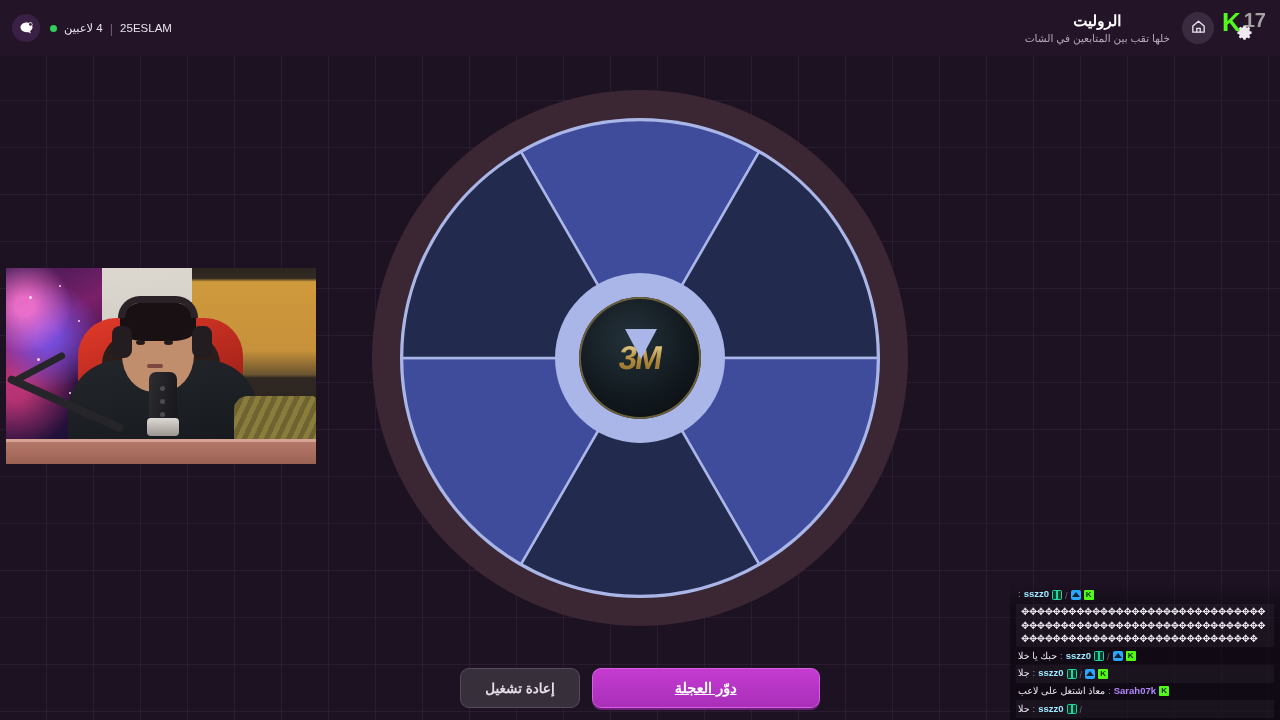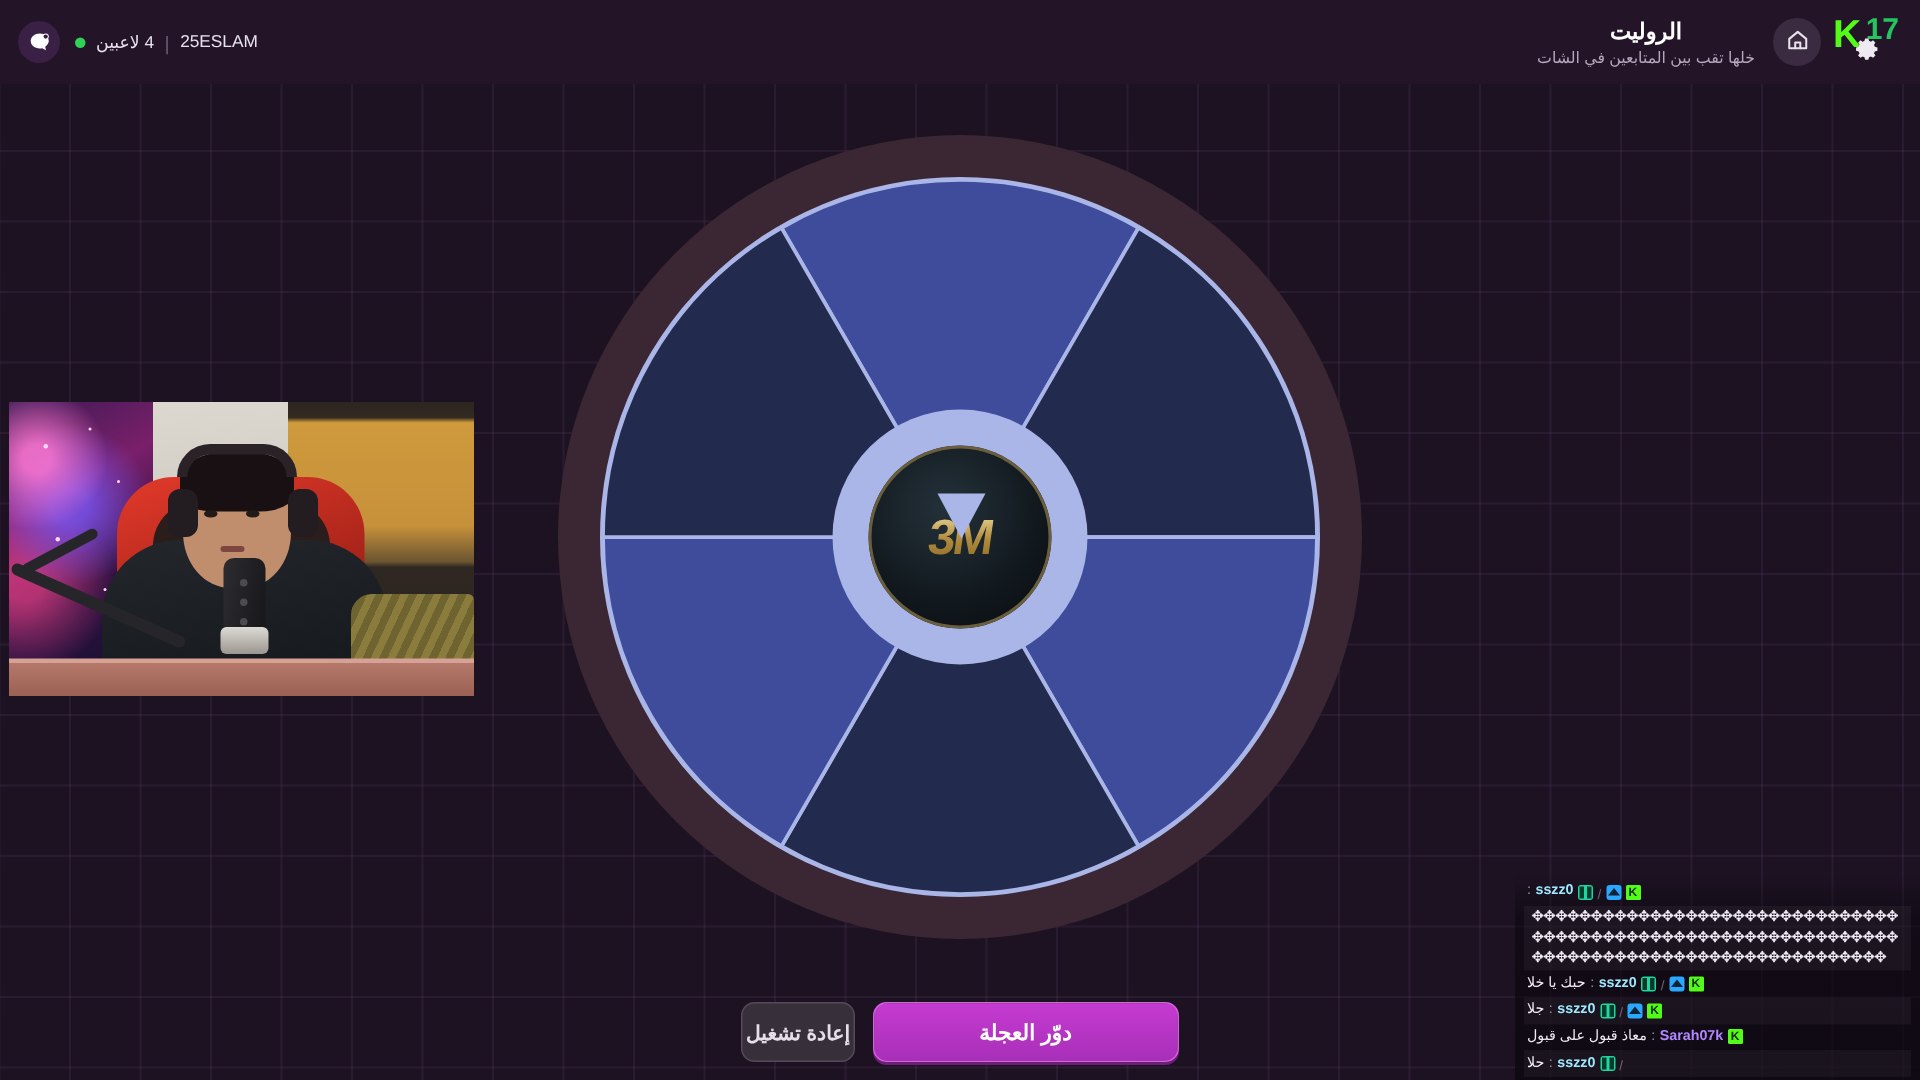--- a/index.html
+++ b/index.html
@@ -58,21 +58,21 @@
   }
   .kick-block {
     position:relative; width:44px; height:40px; flex:none;
   }
   .kick-k {
     position:absolute; left:0; top:1px;
     font-size:26px; font-weight:bold; color:#53fc18; line-height:1;
   }
   .kick-num {
     position:absolute; right:0; top:2px;
-    font-size:20px; font-weight:bold; color:#22c55e; line-height:1;
+    font-size:20px; font-weight:bold; color:#a3a3a3; line-height:1;
   }
   .kick-gear {
     position:absolute; left:13px; top:16px;
   }
 
   
   #webcam {
     position:absolute; left:6px; top:268px; width:310px; height:196px;
     overflow:hidden; z-index:14;
     background:#2a2228;
@@ -205,32 +205,33 @@
   
   #controls {
     position:absolute; left:0; right:0; bottom:12px;
     display:flex; justify-content:center; align-items:center; gap:12px;
     z-index:20;
   }
   .btn {
     font-family:"Liberation Sans", sans-serif;
     font-size:13.5px; font-weight:bold;
     border-radius:9px; cursor:pointer; direction:rtl;
-    height:40px; padding:0 2px;
+    height:40px; padding:0 24px;
     display:flex; align-items:center; justify-content:center;
   }
   .btn-ghost {
     background:#37303b; color:#e6dfea;
     border:1px solid #534b59;
   }
   .btn-primary {
     background:linear-gradient(180deg,#c53bd1,#a82fb8);
     border:1px solid #d561e0;
-    color:#fff; width:204px; font-size:14.5px;
+    color:#fff; width:228px; font-size:14.5px;
     box-shadow:0 2px 0 #6d1d7a;
+    text-decoration:underline;
   }
 
   
   #chat {
     position:absolute; right:0; bottom:0; width:270px;
     padding:4px 6px 2px 6px;
     font-family:"Liberation Sans", sans-serif;
     font-size:9.5px; line-height:1.55;
     z-index:25; direction:rtl; text-align:right;
     background:linear-gradient(180deg, rgba(10,6,14,.0) 0%, rgba(10,6,14,.55) 22%, rgba(10,6,14,.72) 100%);
@@ -419,21 +420,21 @@
             <rect x="6" y="1" width="3" height="8" fill="#063a2a"></rect>
           </svg></span>
         <span class="chat-user">sszz0</span>
         <span class="chat-colon">:</span>
         <span class="chat-msg">جلا</span>
       </div>
       <div class="chat-line">
         <span class="badge kick">K</span>
         <span class="chat-user sarah">Sarah07k</span>
         <span class="chat-colon">:</span>
-        <span class="chat-msg">معاذ قبول على قبول</span>
+        <span class="chat-msg">معاذ اشتغل على لاعب</span>
       </div>
       <div class="chat-line alt">
         <span class="badge slash">/</span>
         <span class="badge mod"><svg width="10" height="10" viewBox="0 0 10 10">
             <rect x="1" y="1" width="3" height="8" fill="#063a2a"></rect>
             <rect x="6" y="1" width="3" height="8" fill="#063a2a"></rect>
           </svg></span>
         <span class="chat-user">sszz0</span>
         <span class="chat-colon">:</span>
         <span class="chat-msg">حلا</span>

